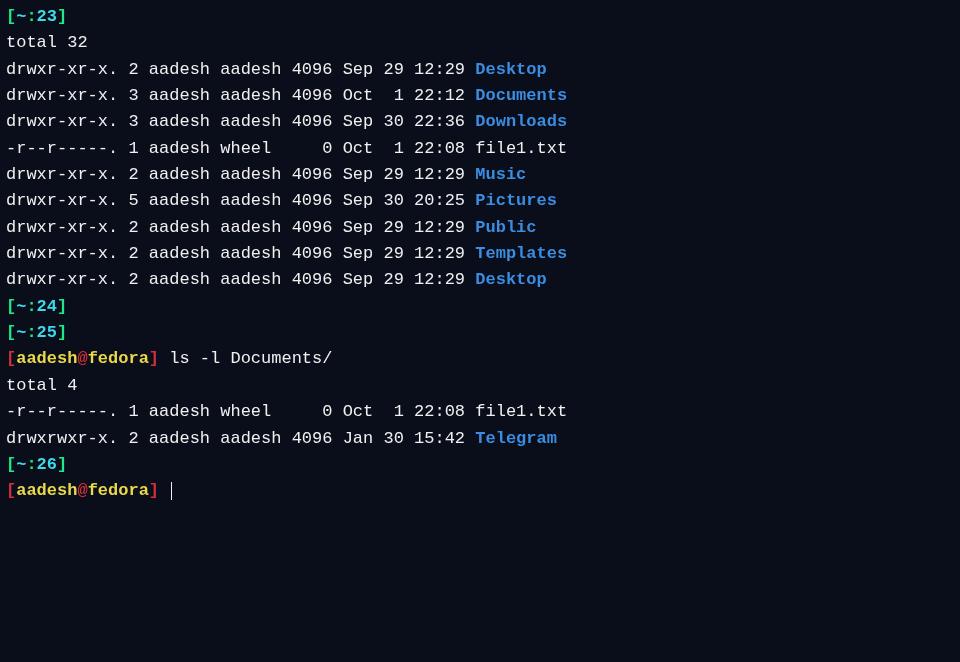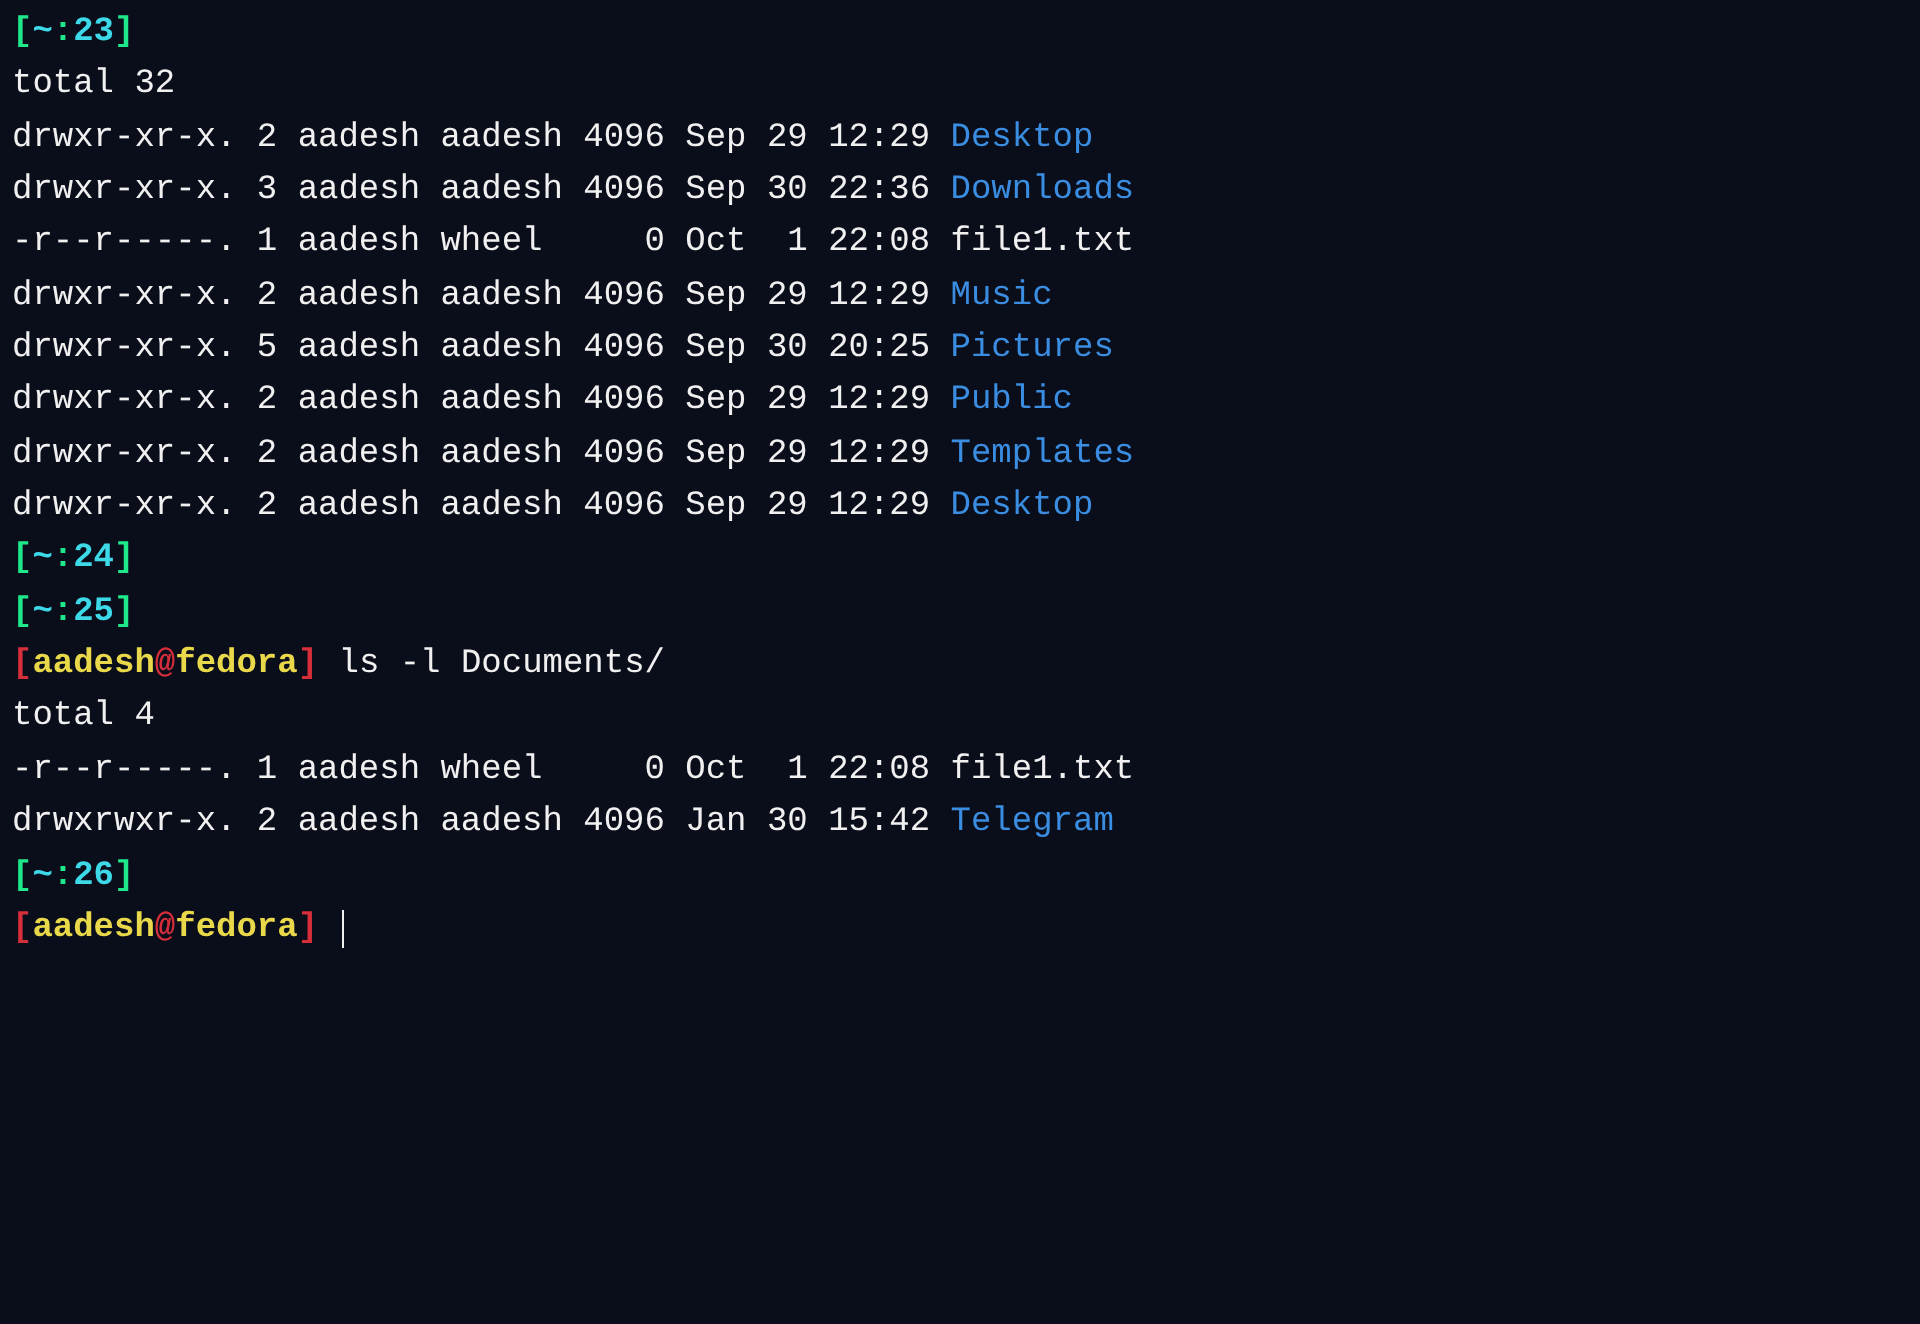--- a/index.html
+++ b/index.html
@@ -12,38 +12,39 @@
     padding: 4px 6px;
     width: 960px;
     height: 662px;
     overflow: hidden;
   }
   .line { white-space: pre; }
   .green { color: #1ee88a; font-weight: bold; }
   .red { color: #d62e3a; font-weight: bold; }
   .cyan { color: #3dd9e8; font-weight: bold; }
   .white { color: #f0f0f0; }
-  .blue { color: #3a8de0; font-weight: normal; }
+  .blue { color: #3a8de0; font-weight: bold; }
   .yellow { color: #e8d84a; font-weight: bold; }
   .cursor {
     display: inline-block;
     width: 1px;
     height: 1.1em;
     background: #f0f0f0;
     vertical-align: text-bottom;
     margin-left: 2px;
   }
 </style>
 </head>
 <body>
 
 <div id="terminal">
     <div class="line"><span class="green">[</span><span class="cyan">~</span><span class="green">:</span><span class="cyan">23</span><span class="green">]</span></div>
     <div class="line"><span class="white">total 32</span></div>
     <div class="line"><span class="white">drwxr-xr-x. 2 aadesh aadesh 4096 Sep 29 12:29 </span><span class="blue">Desktop</span></div>
+    <div class="line"><span class="white">drwxr-xr-x. 3 aadesh aadesh 4096 Oct  1 22:12 </span><span class="blue">Documents</span></div>
     <div class="line"><span class="white">drwxr-xr-x. 3 aadesh aadesh 4096 Sep 30 22:36 </span><span class="blue">Downloads</span></div>
     <div class="line"><span class="white">-r--r-----. 1 aadesh wheel     0 Oct  1 22:08 </span><span class="white">file1.txt</span></div>
     <div class="line"><span class="white">drwxr-xr-x. 2 aadesh aadesh 4096 Sep 29 12:29 </span><span class="blue">Music</span></div>
     <div class="line"><span class="white">drwxr-xr-x. 5 aadesh aadesh 4096 Sep 30 20:25 </span><span class="blue">Pictures</span></div>
     <div class="line"><span class="white">drwxr-xr-x. 2 aadesh aadesh 4096 Sep 29 12:29 </span><span class="blue">Public</span></div>
     <div class="line"><span class="white">drwxr-xr-x. 2 aadesh aadesh 4096 Sep 29 12:29 </span><span class="blue">Templates</span></div>
     <div class="line"><span class="white">drwxr-xr-x. 2 aadesh aadesh 4096 Sep 29 12:29 </span><span class="blue">Desktop</span></div>
     <div class="line"><span class="green">[</span><span class="cyan">~</span><span class="green">:</span><span class="cyan">24</span><span class="green">]</span></div>
     <div class="line"><span class="green">[</span><span class="cyan">~</span><span class="green">:</span><span class="cyan">25</span><span class="green">]</span></div>
     <div class="line"><span class="red">[</span><span class="yellow">aadesh</span><span class="red">@</span><span class="yellow">fedora</span><span class="red">]</span><span class="white"> ls -l Documents/</span></div>

